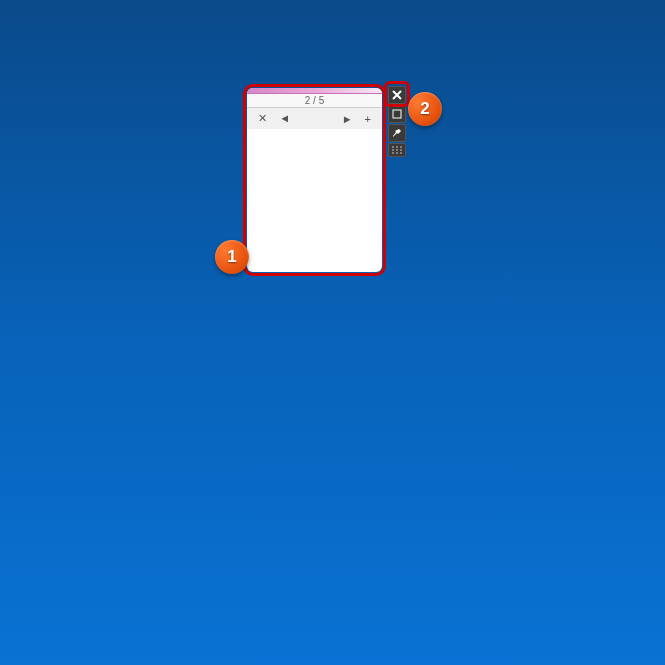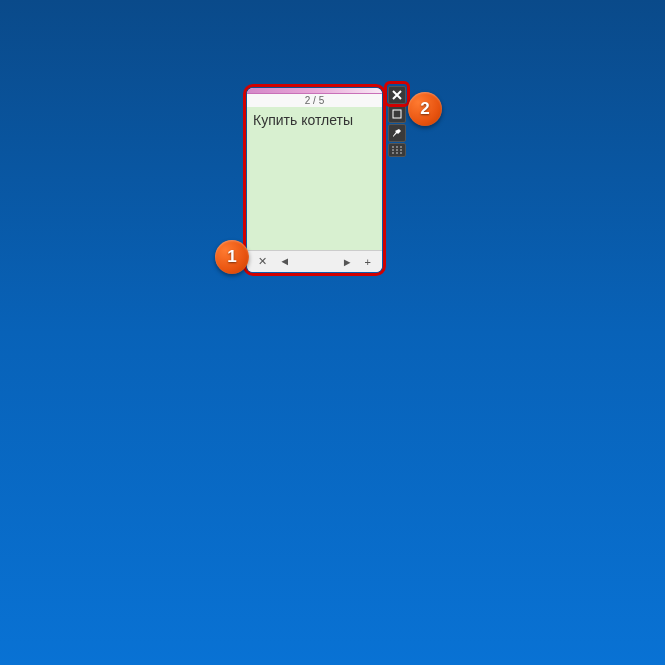--- a/index.html
+++ b/index.html
@@ -195,21 +195,20 @@
     }
   </style>
 </head>
 <body>
 
 <div class="gadget-container">
   <div class="gadget-outline"></div>
   <div class="gadget-body">
     <div class="gadget-header"></div>
     <div class="page-indicator">2 / 5</div>
-    <div class="note-content">Купить котлеты</div>
     <div class="note-footer">
       <div class="footer-left">
         <span class="footer-btn">✕</span>
         <span class="footer-btn">◄</span>
       </div>
       <div class="footer-right">
         <span class="footer-btn">►</span>
         <span class="footer-btn">+</span>
       </div>
     </div>

